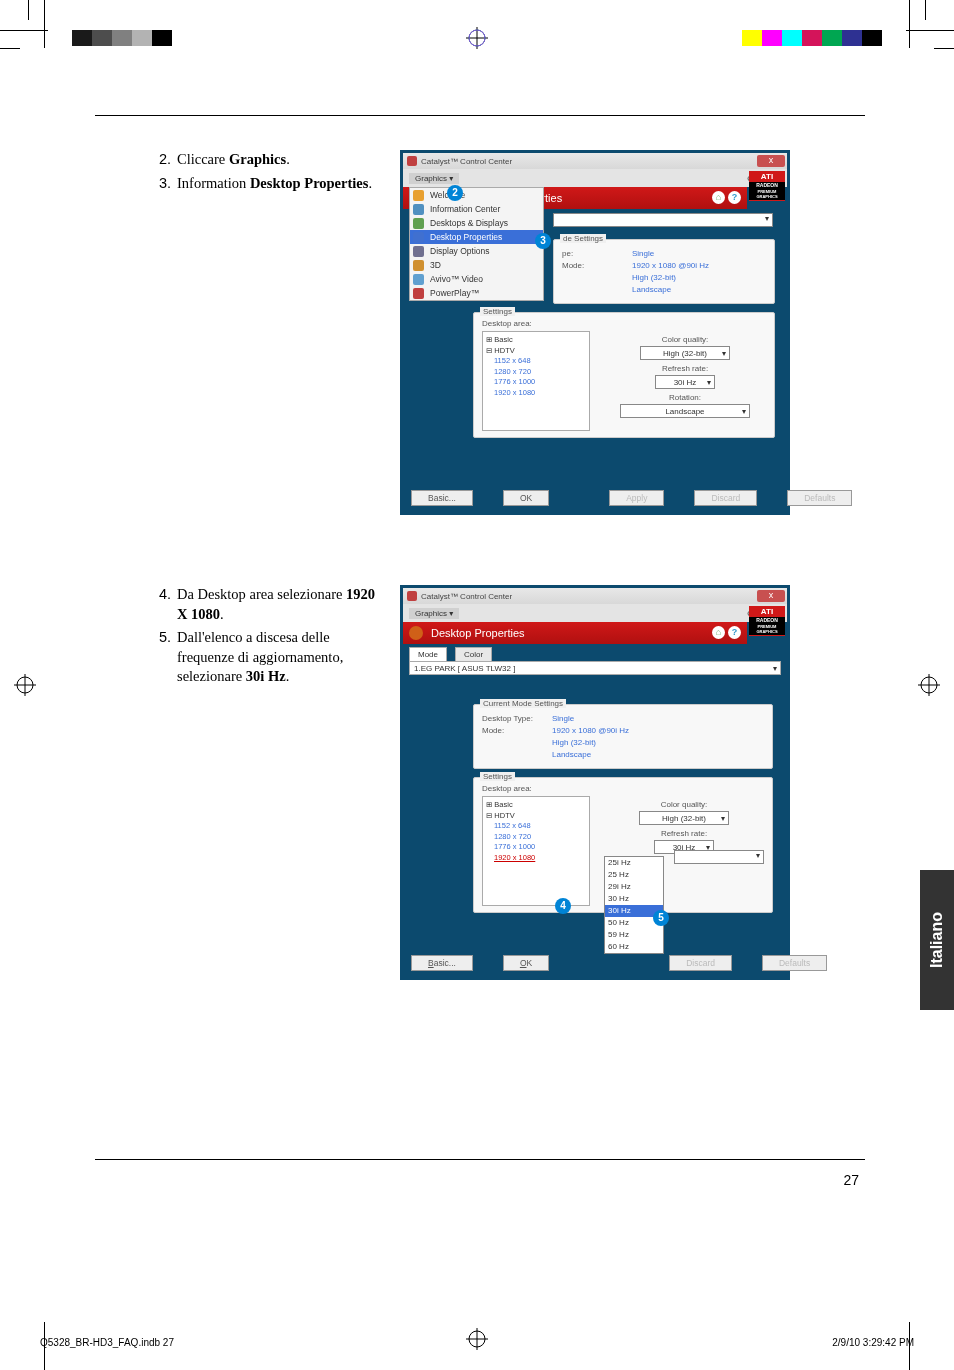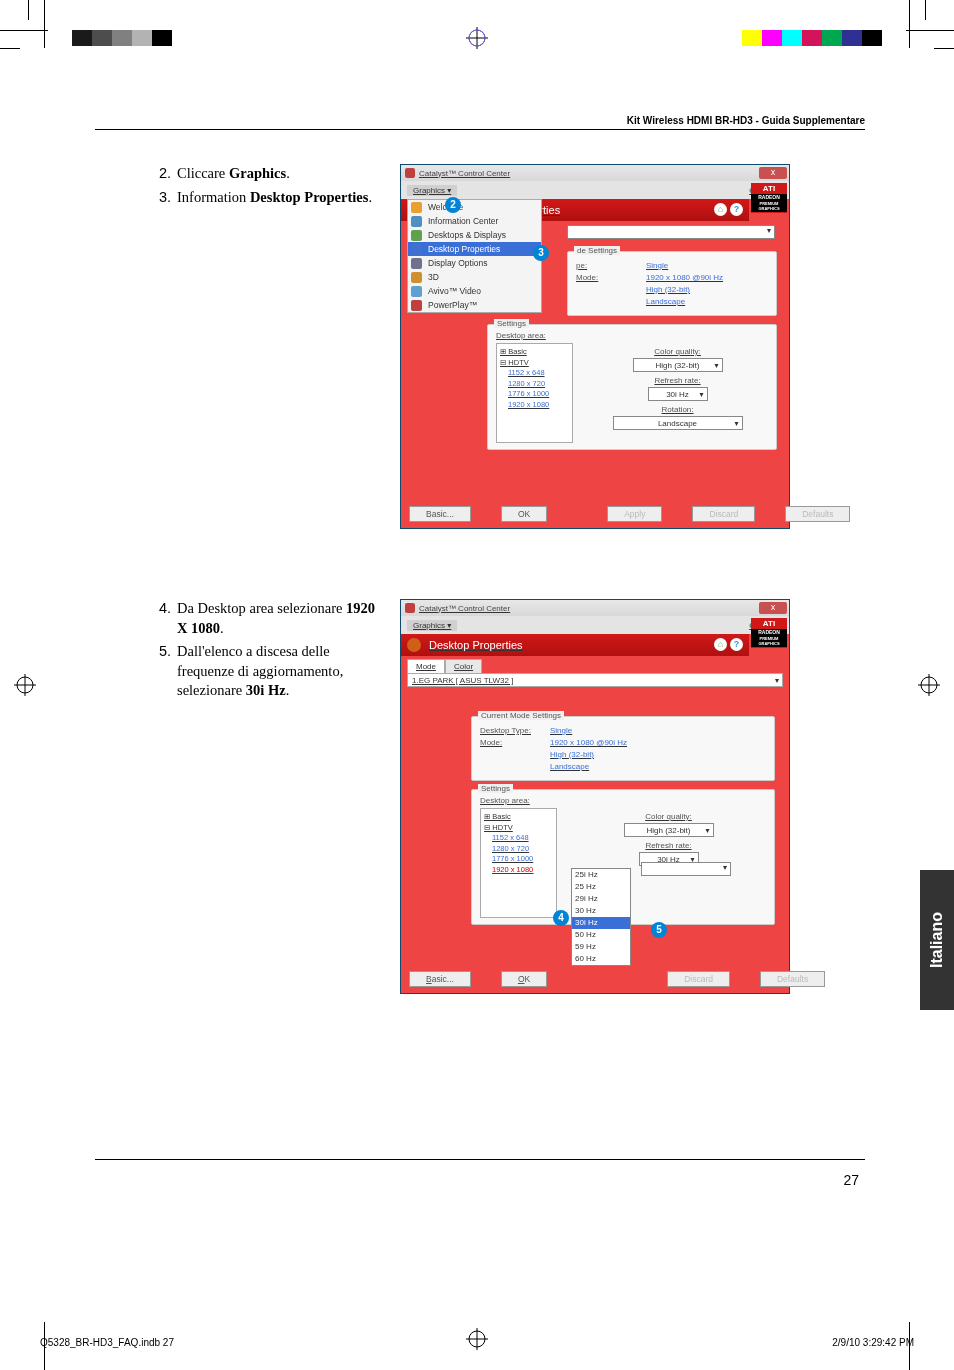--- a/index.html
+++ b/index.html
@@ -14,21 +14,21 @@
   .content-row { display: flex; margin-top: 34px; gap: 20px; }
   .instructions-col { width: 285px; padding-left: 60px; }
   .image-col { flex: 1; }
   
   .instr-item { display: flex; margin-bottom: 4px; font-size: 14.5px; line-height: 1.35; }
   .instr-num { width: 22px; flex-shrink: 0; text-align: right; padding-right: 6px; }
   .instr-text { flex: 1; font-family: Liberation Serif, serif; }
   .bold { font-weight: bold; }
   
   
-  .screenshot { border: 1px solid #0c4a6e; background: #ef4444; position: relative; font-size: 8px; color: #333; text-decoration: underline; }
+  .screenshot { border: 3px solid #0c4a6e; background: #0c4a6e; position: relative; font-size: 8px; color: #333; }
   .ss1 { width: 390px; height: 365px; }
   .ss-titlebar { height: 16px; background: linear-gradient(#e8e8e8,#d8d8d8); display:flex; align-items:center; padding:0 4px; font-size:8px; color:#444; position:relative;}
   .ss-close { position:absolute; right:2px; top:2px; width:28px; height:12px; background:#c85050; border-radius:2px; color:#fff; text-align:center; line-height:11px; font-size:9px;}
   .ss-toolbar { height: 18px; background:#e4e4e4; display:flex; align-items:center; padding:0 6px; justify-content:space-between;}
   .ss-graphics-btn { background:#d0d0d0; padding:1px 6px; font-size:8px; position:relative;}
   .ss-options { font-size:8px; color:#333;}
   .ati-logo { width:36px; height:30px; background:#d01818; color:#fff; font-size:8px; font-weight:bold; text-align:center; padding-top:2px; position:absolute; right:2px; top:18px; line-height:1.1;}
   .ati-sub { font-size:5px; background:#000; padding:1px 0;}
   
   .ss-redbar { height:22px; background:linear-gradient(#d01818,#b01010); color:#fff; display:flex; align-items:center; padding-left:8px; font-size:11px; margin-right:40px; position:relative;}
@@ -36,32 +36,32 @@
   .ico-circ { width:13px; height:13px; border-radius:50%; background:#fff; color:#6a6; font-weight:bold; text-align:center; line-height:13px; font-size:9px;}
   .ico-circ.q { color:#39c;}
   
   .menu-pop { position:absolute; left:6px; top:34px; width:135px; background:#f4f4f4; border:1px solid #aaa; z-index:5; font-size:8.5px;}
   .menu-item { padding:2px 4px 2px 20px; position:relative;}
   .menu-item.sel { background:#3a6fd8; color:#fff;}
   .menu-ico { position:absolute; left:3px; top:2px; width:11px; height:11px; border-radius:2px;}
   
   .callout { position:absolute; width:16px; height:16px; border-radius:50%; background:#0084d6; color:#fff; font-weight:bold; text-align:center; line-height:16px; font-size:10px; z-index:10;}
   
-  .ss-body { padding: 8px 12px 8px 110px; height: 270px; position:relative;margin-left:16px;}
+  .ss-body { padding: 8px 12px 8px 110px; height: 270px; position:relative;}
   .ss-dd { position:absolute; top:4px; left:150px; right:14px; height:14px; border:1px solid #888; background:#fff; }
   .ss-dd::after { content:"▾"; position:absolute; right:3px; top:0; font-size:8px;}
   
   .grp { border:1px solid #ccc; border-radius:2px; padding:6px 8px; margin:8px 0; position:relative; font-size:8px; background:#f8f8f8;}
   .grp-title { position:absolute; top:-6px; left:6px; background:#f0f0f0; padding:0 3px; font-size:8px; color:#555;}
   .grp-row { display:flex; margin:3px 0;}
   .grp-label { width:70px; color:#555;}
   .grp-val { color:#3a6fd8;}
   
   .settings-cols { display:flex; gap:14px;}
-  .tree-box { width:77px; height:100px; border:1px solid #aaa; background:#fff; padding:3px; font-size:7.5px; line-height:1.4;}
+  .tree-box { width:108px; height:100px; border:1px solid #aaa; background:#fff; padding:3px; font-size:7.5px; line-height:1.4;}
   .tree-item { padding-left:8px; color:#3a6fd8;}
   .tree-item.root { padding-left:0; color:#333;}
   .tree-item.sel-red { color:#c00; text-decoration:underline;}
   .right-ctrls { flex:1;}
   .ctrl-row { margin:4px 0;text-align:center;}
   .ctrl-label { font-size:8px; color:#555; margin-bottom:2px;}
   .ctrl-dd { border:1px solid #888; background:#fff; height:14px; padding:0 4px; font-size:8px; line-height:13px; position:relative; display:inline-block; min-width:90px;}
   .ctrl-dd::after { content:"▾"; position:absolute; right:3px; top:0;}
   .ctrl-dd.sm { min-width:60px;}
   .ctrl-dd.lg { min-width:130px;}
@@ -134,21 +134,20 @@
 </div>
 <div style="position:absolute;top:674px;right:14px">
   <svg width="22" height="22">
       <circle cx="11" cy="11" r="8" fill="none" stroke="#000" stroke-width="1"></circle>
       <line x1="11" y1="0" x2="11" y2="22" stroke="#000"></line>
       <line x1="0" y1="11" x2="22" y2="11" stroke="#000"></line>
     </svg>
 </div>
 
 <div class="page-frame">
-  <div class="header-text">Kit Wireless HDMI BR-HD3 - Guida Supplementare</div>
   <div class="header-line"></div>
 
   <div class="content-row">
     <div class="instructions-col">
       <div class="instr-item">
         <div class="instr-num">2.</div>
         <div class="instr-text"><span>Cliccare </span><span class="bold">Graphics</span><span>.</span></div>
       </div>
       <div class="instr-item">
         <div class="instr-num">3.</div>
@@ -275,21 +274,21 @@
           <div class="ati-sub" style="font-size:4px">PREMIUM GRAPHICS</div>
         </div>
         <div class="ss-redbar" style="padding-left:28px;">
           <span style="position:absolute;left:6px;top:4px;width:14px;height:14px;background:#d06018;border-radius:50%"></span>
           <span>Desktop Properties</span>
           <div class="ico-help">
             <div class="ico-circ">⌂</div>
             <div class="ico-circ q">?</div>
           </div>
         </div>
-        <div style="display:flex;padding:3px 6px 0 6px;gap:0">
+        <div style="display:flex;padding:3px 6px 0 6px;gap:8px">
           <div style="border:1px solid #aaa;border-bottom:none;background:#fff;padding:2px 8px;font-size:8px">Mode</div>
           <div style="border:1px solid #aaa;border-bottom:none;background:#e8e8e8;padding:2px 8px;font-size:8px">Color</div>
         </div>
         <div style="margin:0 6px;border:1px solid #aaa;background:#fff;height:14px;padding:0 4px;font-size:8px;line-height:13px;position:relative">
           <span>1.EG PARK [ ASUS TLW32 ]</span>
           <span style="position:absolute;right:3px;top:0">▾</span>
         </div>
 
         <div style="padding:21px 14px 8px 70px">
           <div class="grp">

